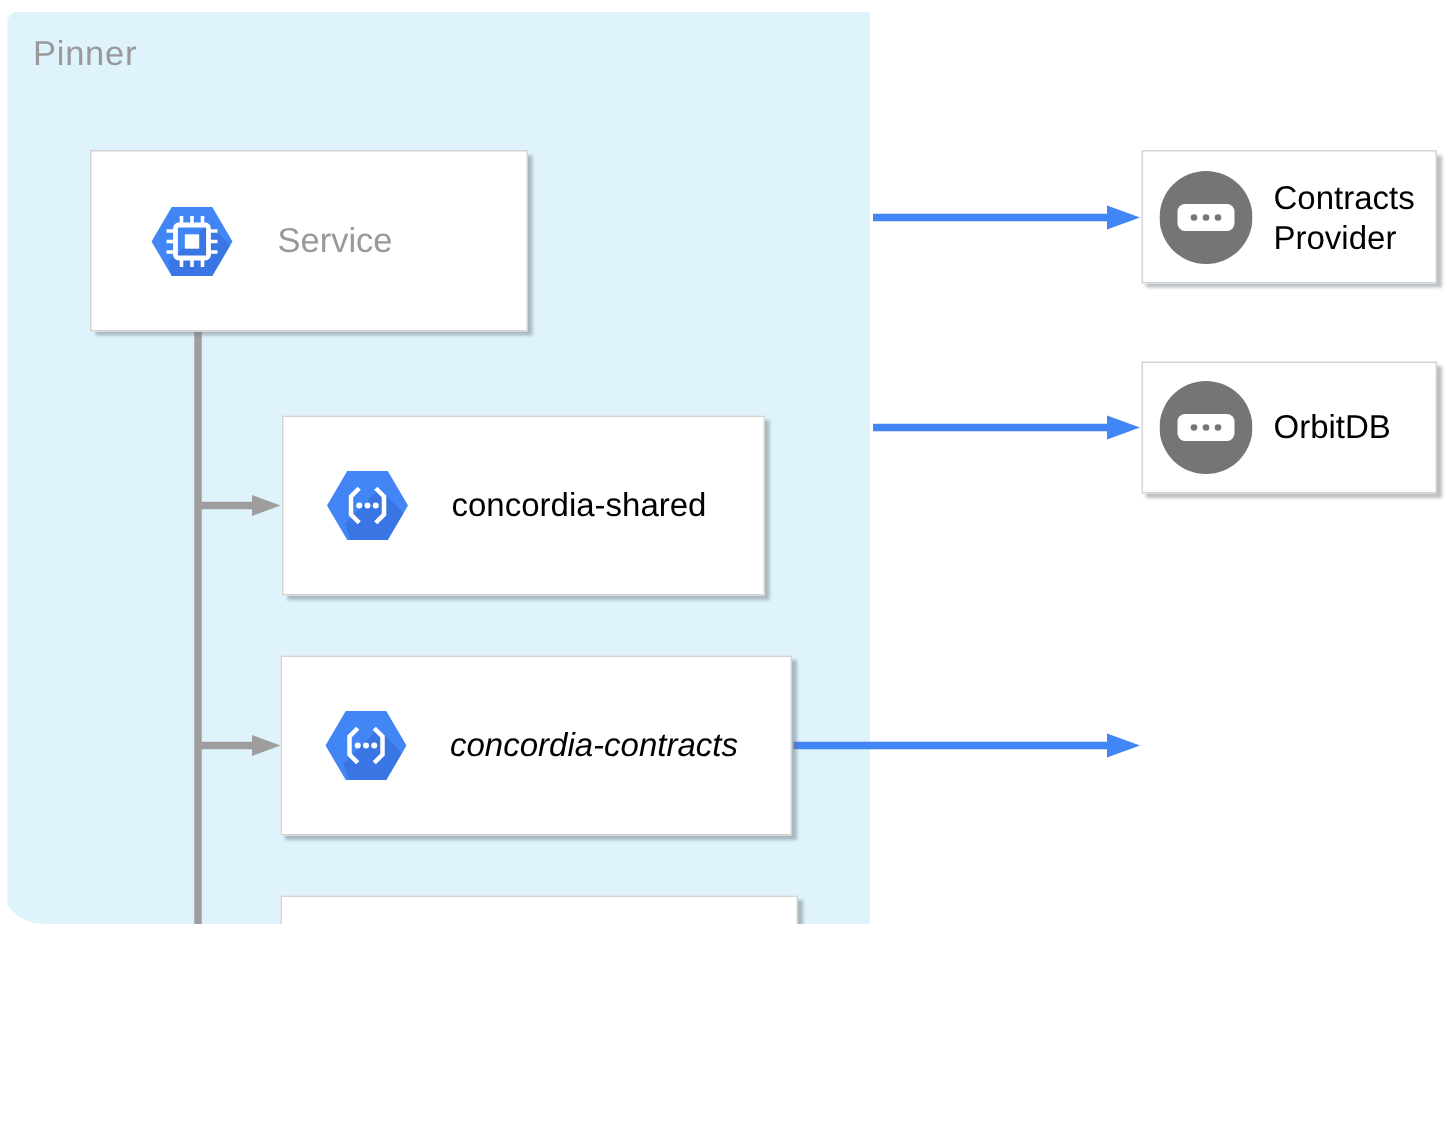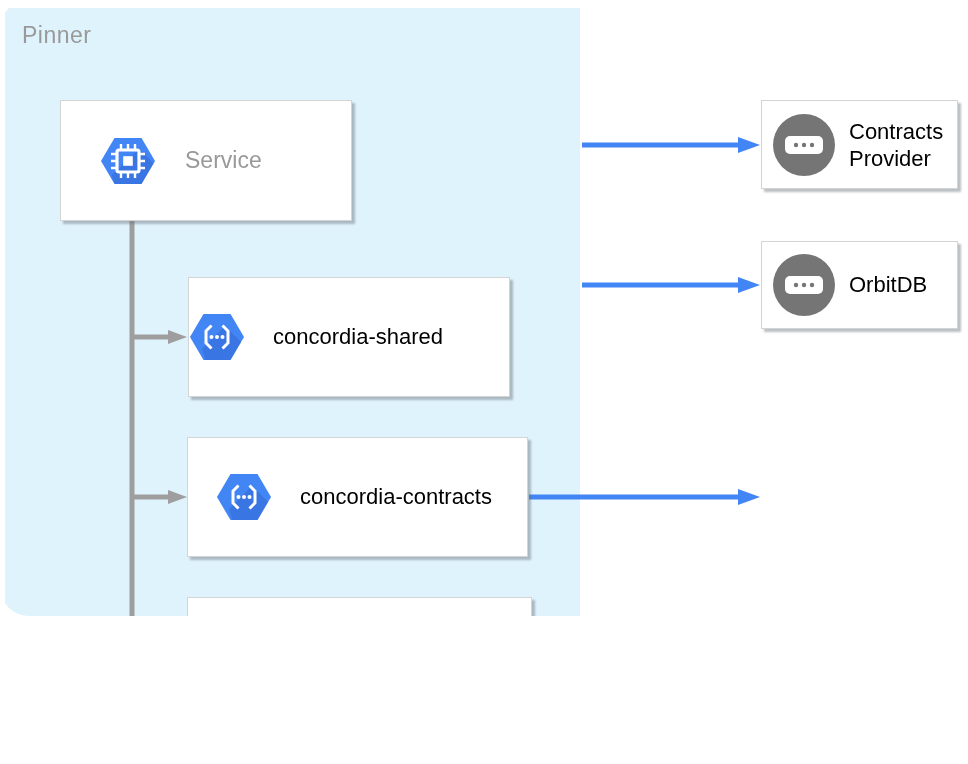--- a/index.html
+++ b/index.html
@@ -17,22 +17,22 @@
   }
   .wires{position:absolute;left:0;top:0;width:968px;height:764px;}
   .node{
     position:absolute;background:#ffffff;border:1px solid #d4d4d4;
     box-shadow:3px 3px 2px rgba(105,115,125,0.45);
     display:flex;align-items:center;box-sizing:border-box;
   }
   .node .label{font-size:22px;color:#000000;}
   .node .label.muted{font-size:23px;color:#999999;}
   .node-service{left:60px;top:100px;width:292px;height:121px;padding-left:39px;gap:29px;}
-  .node-shared{left:188px;top:277px;width:322px;height:120px;gap:28px;}
-  .node-contracts{left:187px;top:437px;width:341px;height:120px;padding-left:28px;gap:28px;}
+  .node-shared{left:188px;top:277px;width:322px;height:120px;padding-left:28px;gap:28px;}
+  .node-contracts{left:187px;top:437px;width:341px;height:120px;padding-left:28px;gap:28px;font-style:italic;}
   .node-eth-id{left:187px;top:597px;width:345px;height:120px;padding-left:28px;gap:28px;}
   .node-cp{left:761px;top:100px;width:197px;height:89px;padding-left:11px;gap:14px;}
   .node-orbit{left:761px;top:241px;width:197px;height:88px;padding-left:11px;gap:14px;}
   .node-ethereum{left:761px;top:453px;width:197px;height:88px;padding-left:11px;gap:14px;}
   .node-cp .label{line-height:27px;}
   .hex-icon svg{width:56px;height:48px;display:block;}
   .circle-icon svg{width:62px;height:62px;display:block;}
   .icon{flex:0 0 auto;display:block;}
 </style>
 </head>

